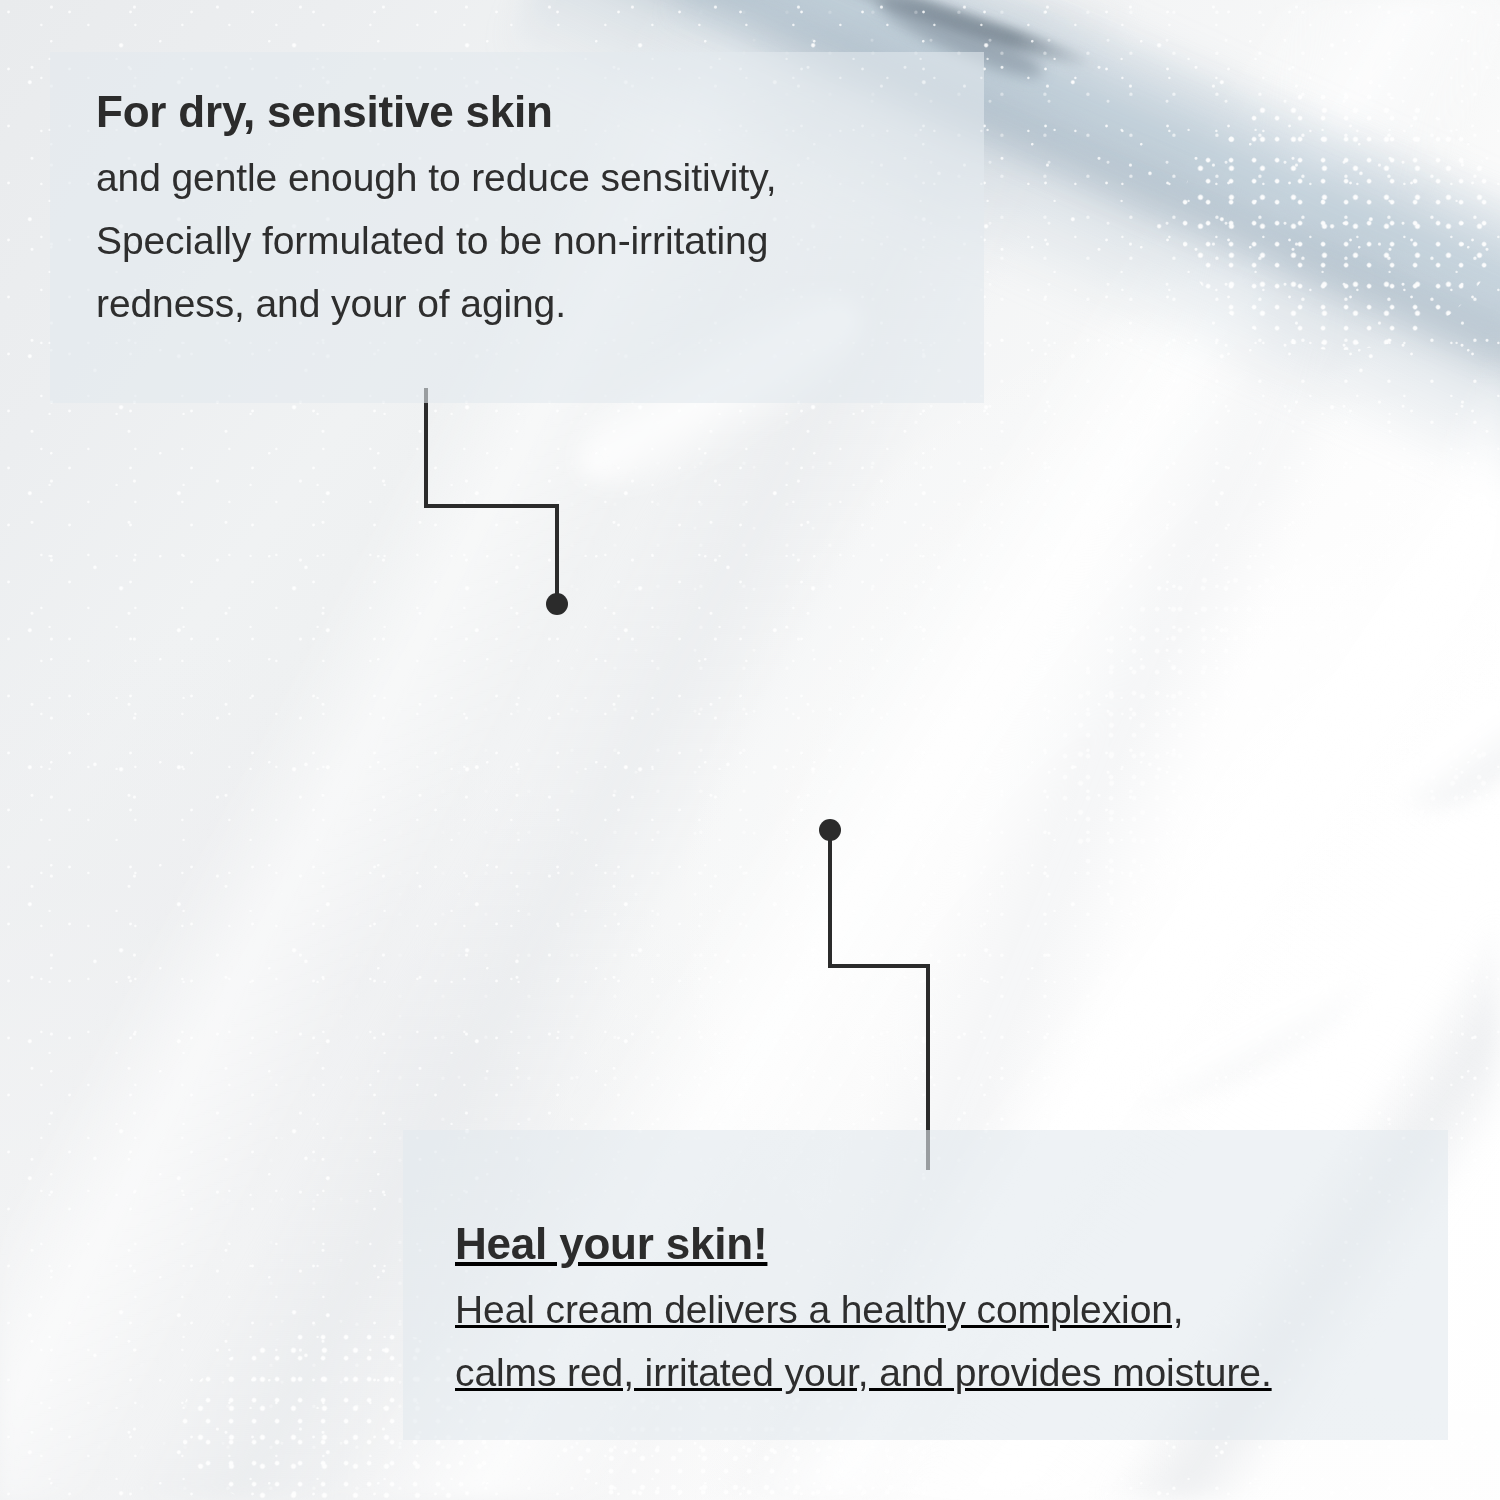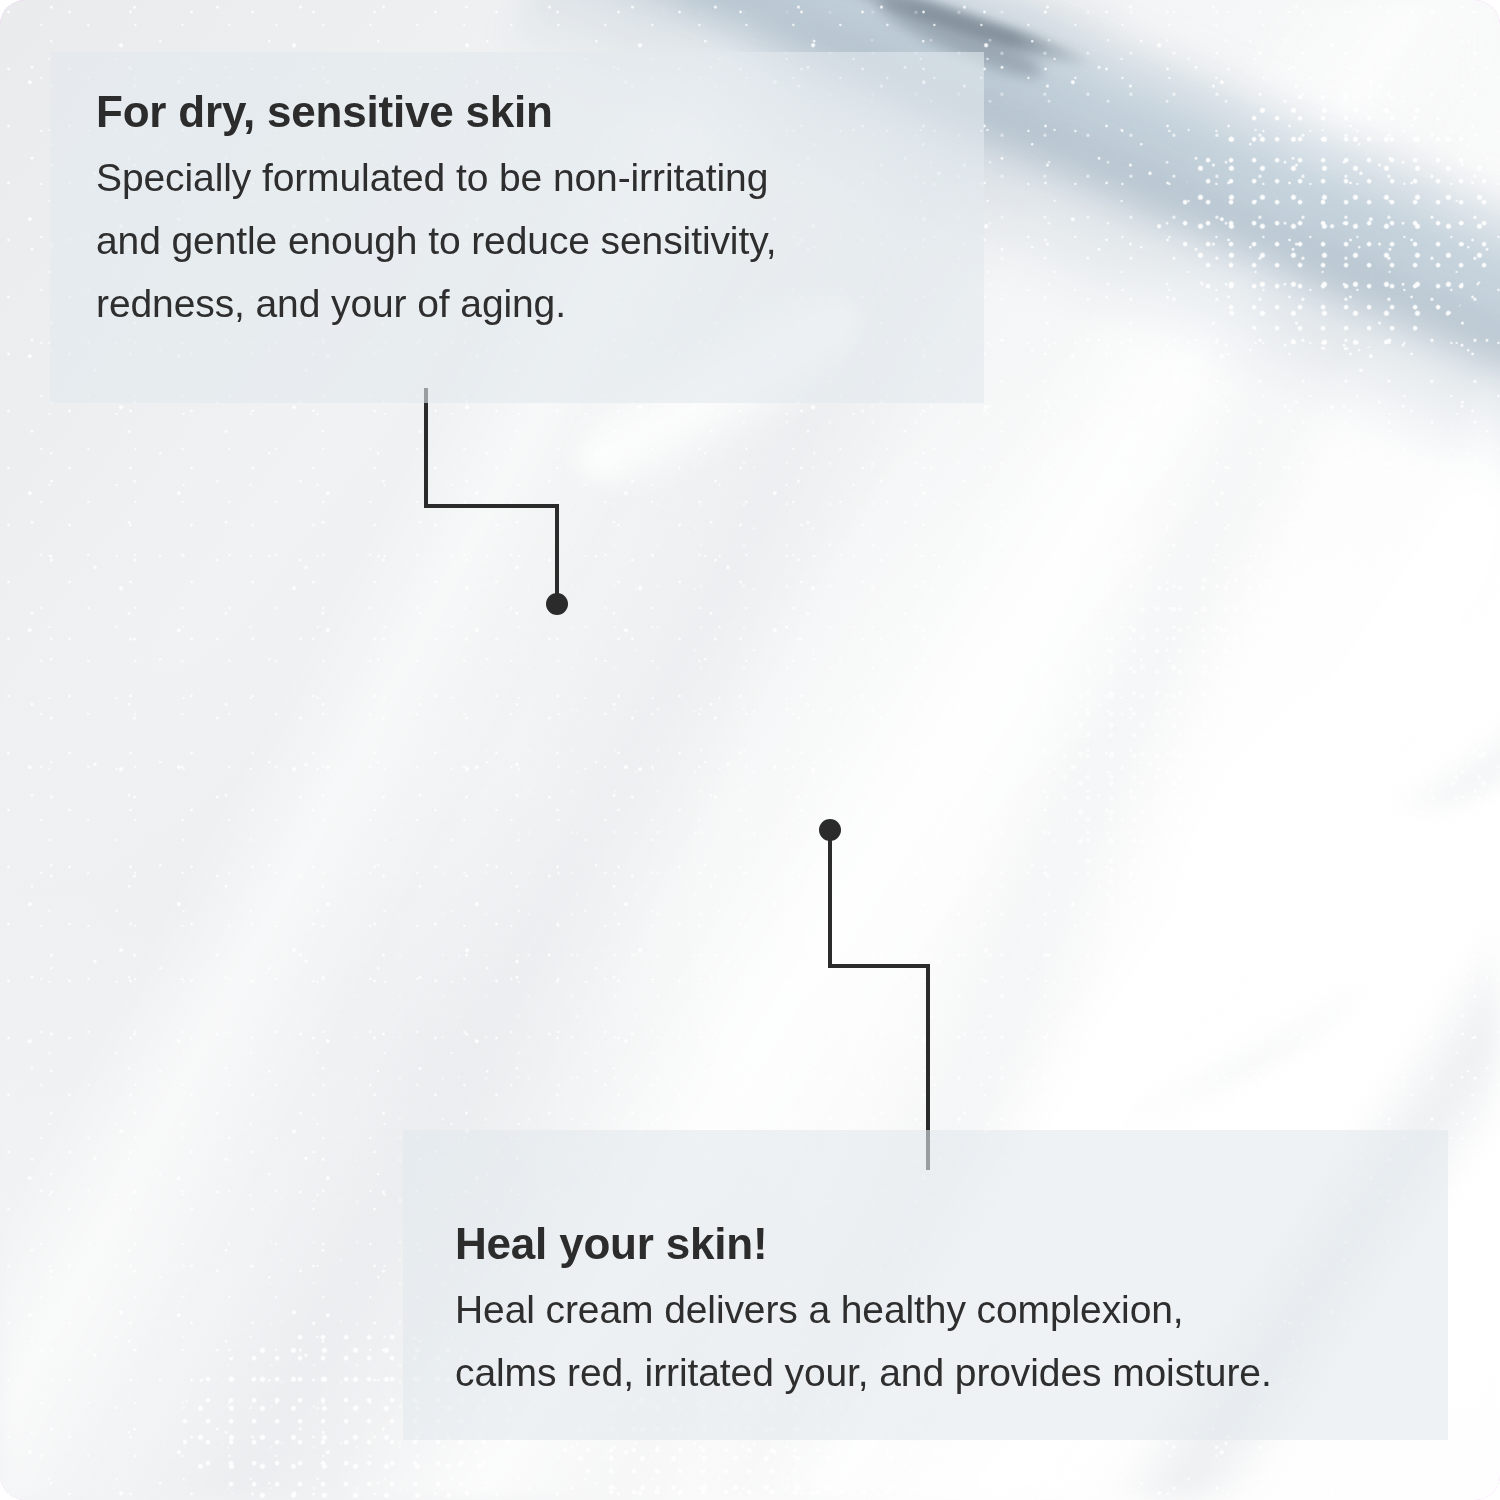--- a/index.html
+++ b/index.html
@@ -7,21 +7,20 @@
     padding: 0;
     background: #ffffff;
   }
   #stage {
     position: relative;
     width: 1500px;
     height: 1500px;
     overflow: hidden;
     font-family: "Liberation Sans", "DejaVu Sans", sans-serif;
     background: #f0abfc;
-    border-radius: 25px;
   }
 
   
   .bg-layer {
     position: absolute;
     inset: 0;
     pointer-events: none;
   }
 
   
@@ -202,20 +201,21 @@
     width: 934px;
     height: 351px;
     padding: 34px 30px 0 46px;
   }
   .callout-bottom {
     left: 403px;
     top: 1130px;
     width: 1045px;
     height: 310px;
     padding: 88px 12px 0 52px;
+    text-decoration: underline;
   }
 
   .callout h2 {
     margin: 0 0 8px 0;
     font-size: 44px;
     font-weight: bold;
     line-height: 1.18;
     color: #2c2c2c;
     letter-spacing: -0.2px;
   }
@@ -270,22 +270,22 @@
     <path d="M426,388 L426,506 L557,506 L557,595" fill="none" stroke="#2b2b2b" stroke-width="4"></path>
     <circle cx="557" cy="604" r="11" fill="#2b2b2b"></circle>
 
     <circle cx="830" cy="830" r="11" fill="#2b2b2b"></circle>
     <path d="M830,839 L830,966 L928,966 L928,1170" fill="none" stroke="#2b2b2b" stroke-width="4"></path>
   </svg>
 
   <div class="callout callout-top">
     <h2>For dry, sensitive skin</h2>
     <p>
+      <span class="ln">and gentle enough to reduce sensitivity,</span>
       <span class="ln">Specially formulated to be non-irritating</span>
-      <span class="ln">and gentle enough to reduce sensitivity,</span>
       <span class="ln">redness, and your of aging.</span>
     </p>
   </div>
 
   <div class="callout callout-bottom">
     <h2>Heal your skin!</h2>
     <p>
       <span class="ln">Heal cream delivers a healthy complexion,</span>
       <span class="ln">calms red, irritated your, and provides moisture.</span>
     </p>

